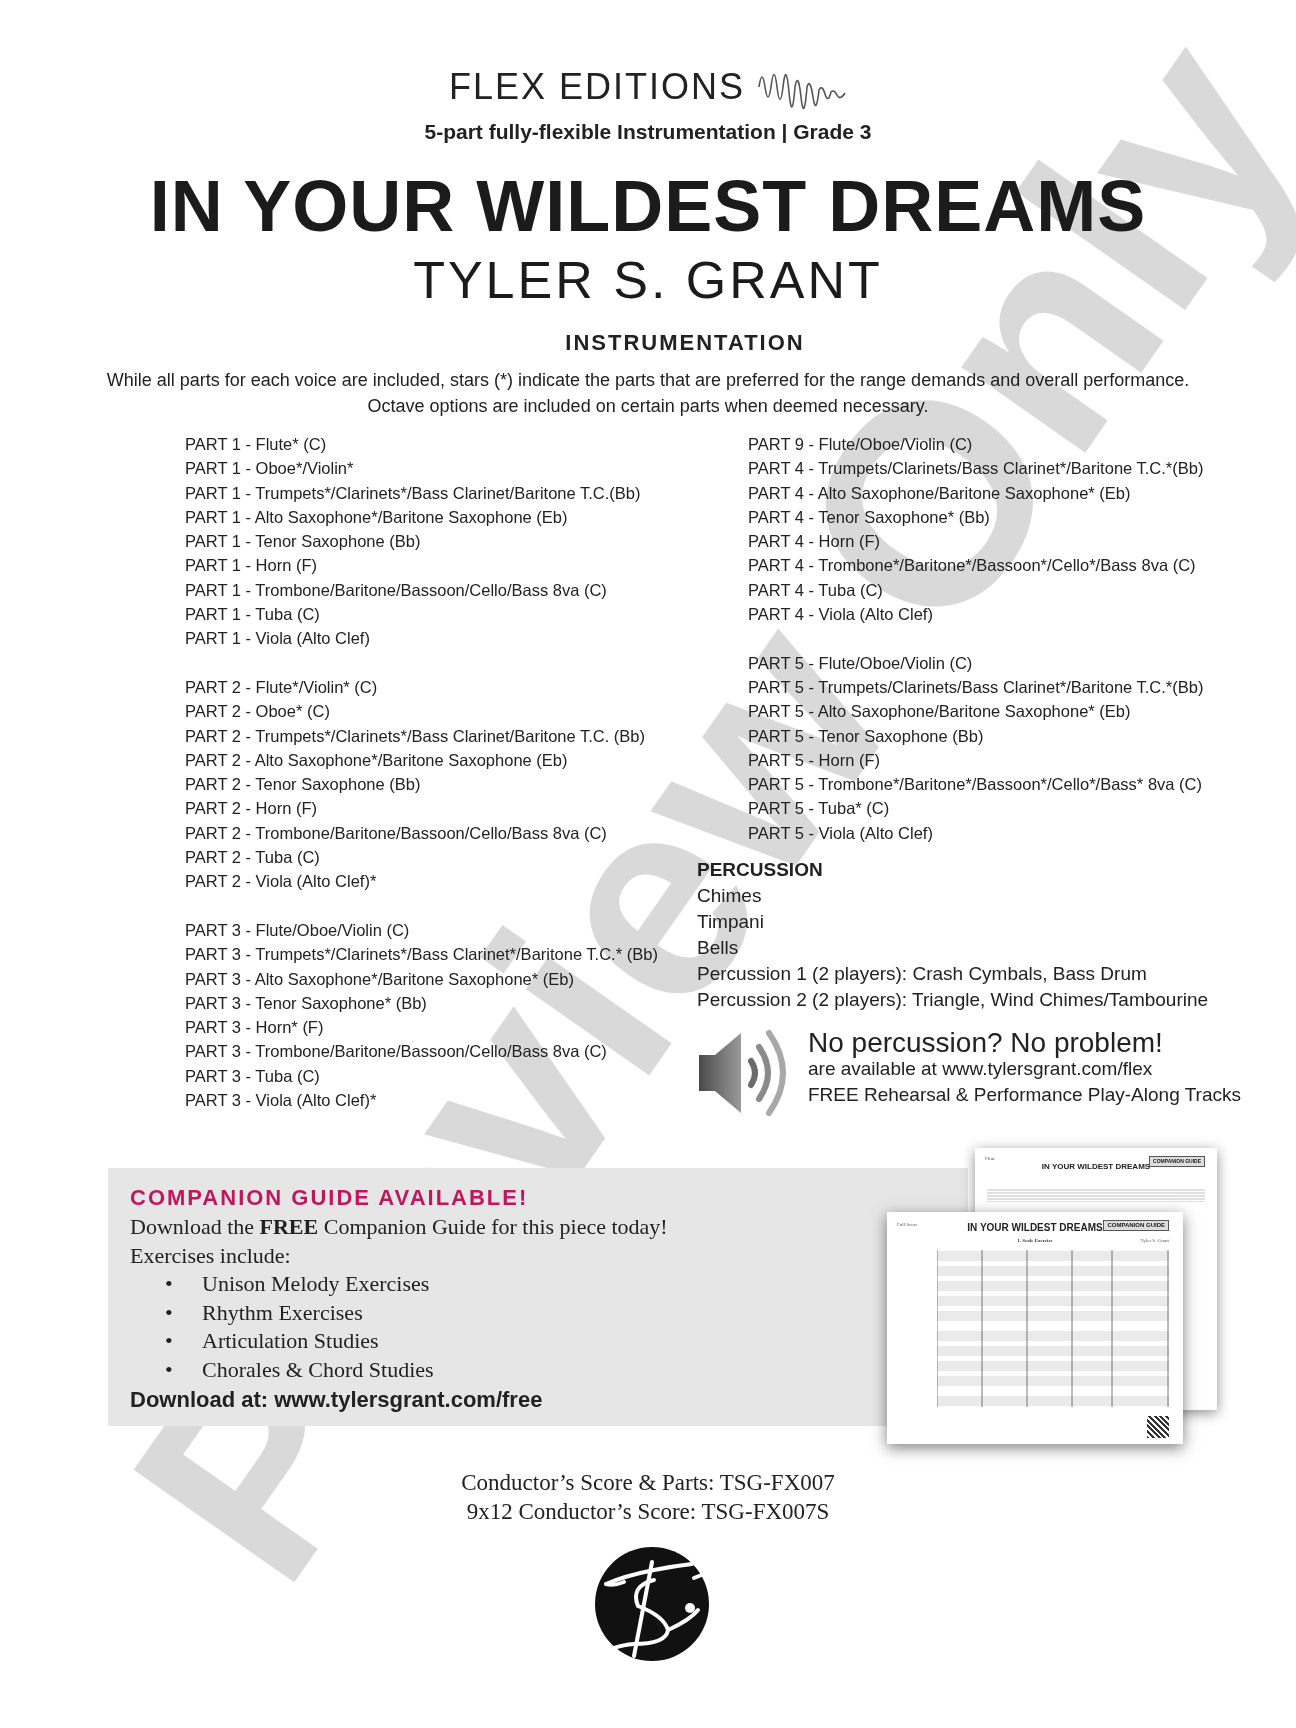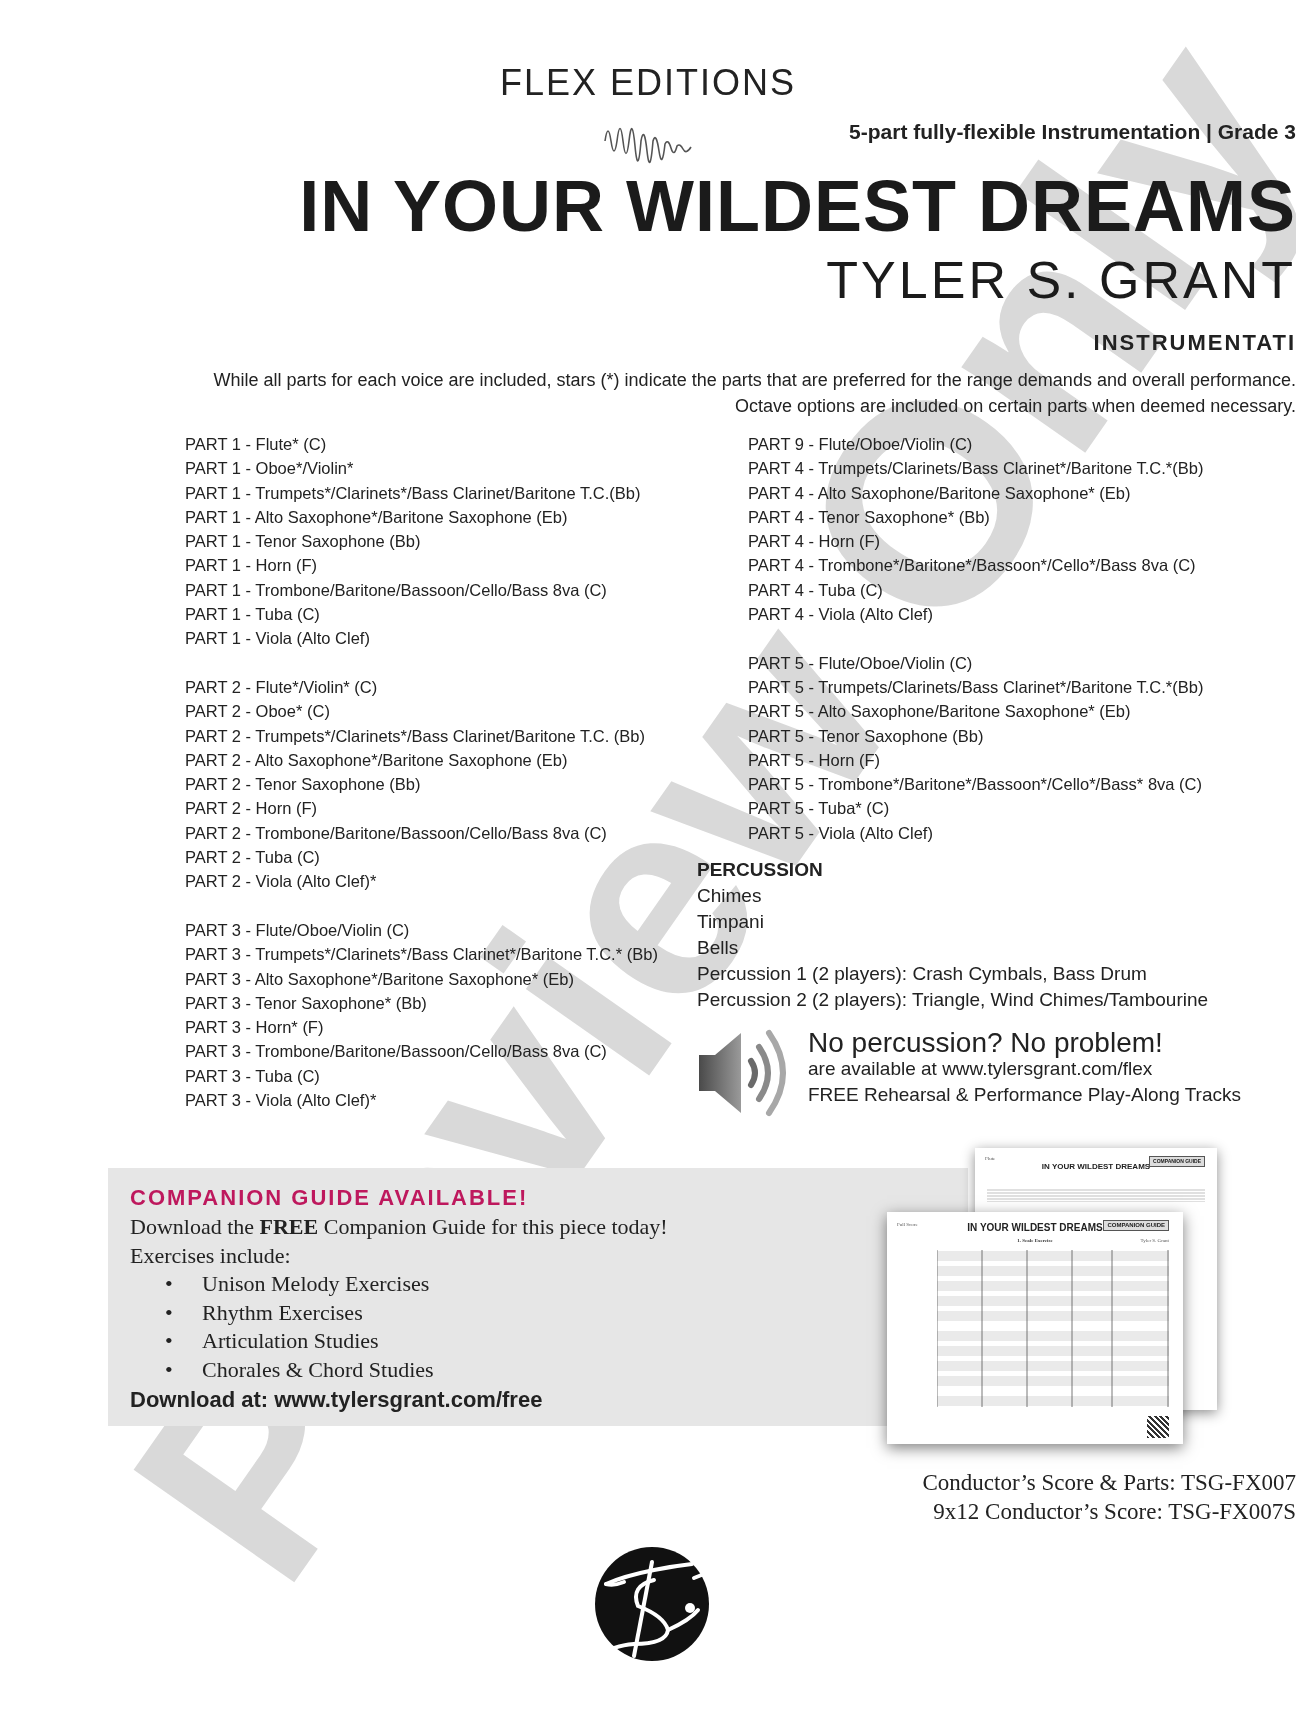--- a/index.html
+++ b/index.html
@@ -2,21 +2,21 @@
 <html><head>
 <meta charset="utf-8">
 <style>
   html, body { margin:0; padding:0; }
   body {
     width:1296px; height:1728px; position:relative; overflow:hidden;
     background:#ffffff; color:#1a1a1a;
     font-family:"Liberation Sans", sans-serif;
   }
   .abs { position:absolute; }
-  .center { left:0; width:1296px; text-align:right;flex-direction:column; }
+  .center { left:0; width:1296px; text-align:center; }
 
   .brand { top:62px; font-size:36px; letter-spacing:2px; font-weight:normal; color:#222; display:flex; justify-content:center; align-items:center; gap:12px; }
   .brand svg { width:90px; height:50px; }
   .subtitle { top:120px; font-size:21px; font-weight:bold; color:#222; }
   .title { top:165px; font-size:72px; font-weight:bold; letter-spacing:1px; color:#1b1b1b; }
   .composer { top:250px; font-size:52px; letter-spacing:3px; font-weight:normal; color:#1b1b1b; }
   .instr-heading { top:330px; font-size:22px; font-weight:bold; letter-spacing:2px; color:#222;padding-left:37px; }
   .intro { top:367px; font-size:18px; line-height:26px; color:#222; }
 
   .col { font-size:16.5px; line-height:24.3px; color:#222; }

